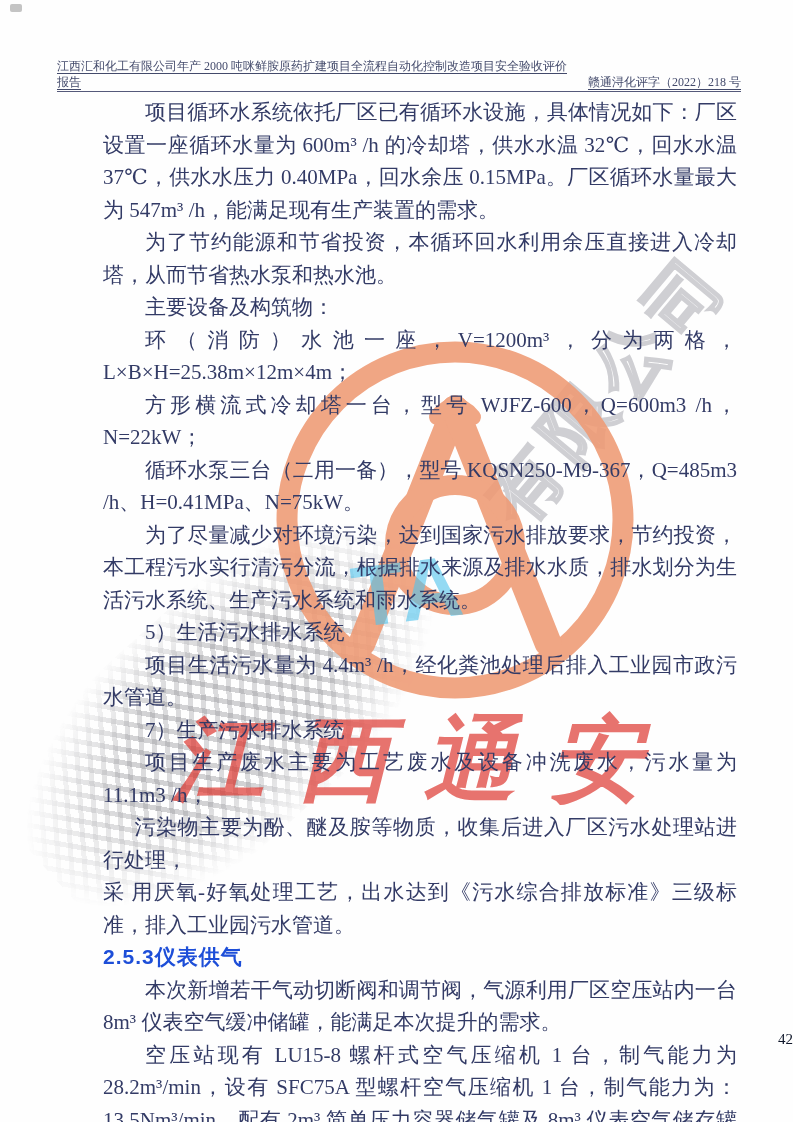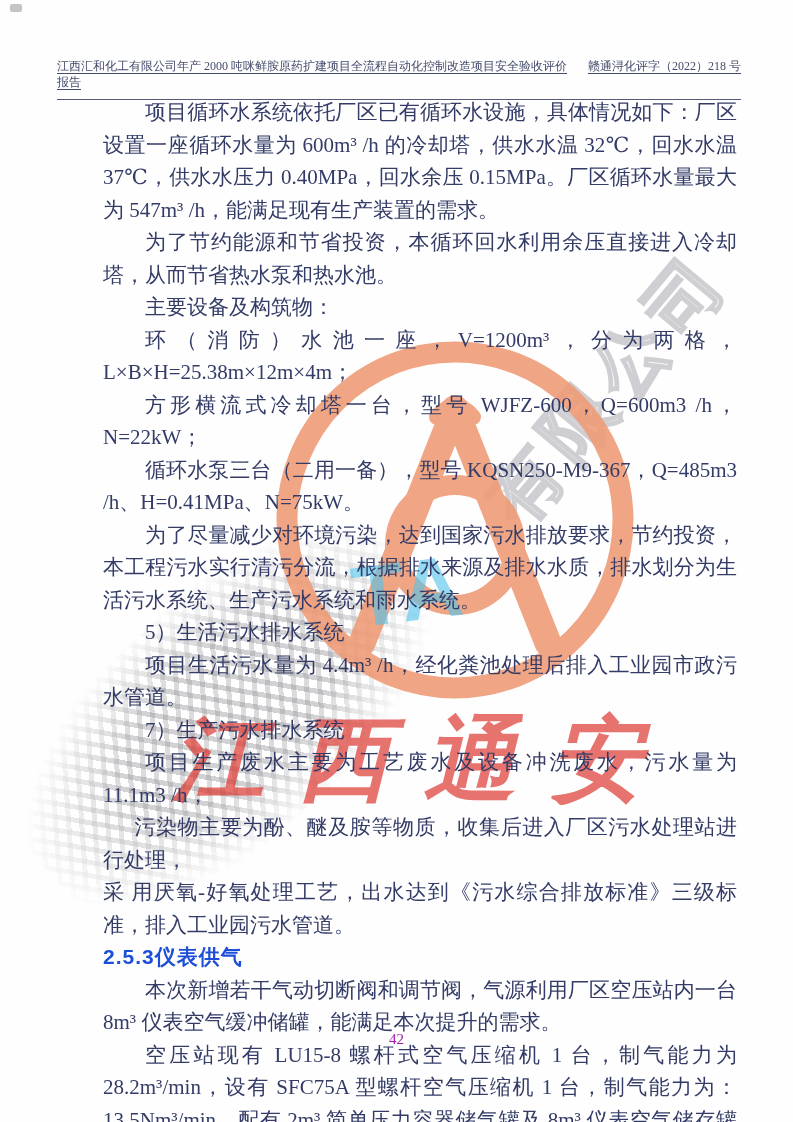--- a/index.html
+++ b/index.html
@@ -5,43 +5,43 @@
   html,body{margin:0;padding:0;}
   .page{
     position:relative;width:793px;height:1122px;margin:0 auto;
     background:#fefefe;overflow:hidden;
     font-family:"Liberation Serif","DejaVu Serif",serif;
     color:#333b66;
   }
   
   .header{
     position:absolute;left:57px;right:52px;top:58px;z-index:2;
-    display:flex;justify-content:space-between;gap:18px;
+    display:flex;justify-content:space-between;align-items:flex-end;gap:18px;
     font-size:12px;line-height:16px;color:#434a6b;
-    border-bottom:1.5px solid #55597a;padding-bottom:9px;
+    border-bottom:1.5px solid #55597a;padding-bottom:1px;
     text-decoration:underline;text-underline-offset:3px;text-decoration-thickness:0.5px;
   }
   .header .doc-no{white-space:nowrap;}
   
   .body-text{
     position:absolute;left:103px;width:634px;top:96px;z-index:2;
     font-size:21px;line-height:32.5px;text-align:justify;
   }
   .body-text p{margin:0;text-indent:2em;}
   .body-text p.indent-sm{text-indent:1.5em;}
   .body-text p.no-indent{text-indent:0;}
   .body-text h2{
     margin:0;font-size:21px;line-height:32.5px;text-indent:0;
     font-family:"Liberation Sans","DejaVu Sans",sans-serif;font-weight:700;
     letter-spacing:1px;color:#1d4ed8;
   }
   
   .footer{
     position:absolute;left:0;right:0;bottom:74px;z-index:2;
-    text-align:center;font-size:15px;color:#a21caf;
+    text-align:right;font-size:15px;color:#0f172a;
   }
   
   .wm{position:absolute;z-index:1;pointer-events:none;}
   .wm-stamp{left:266px;top:331px;width:378px;height:378px;opacity:.88;}
   .wm-hatch{
     left:-10px;top:595px;width:480px;height:240px;
     transform:rotate(-42deg);
     background:
       repeating-linear-gradient(52deg, rgba(72,72,80,.40) 0 5px, transparent 5px 13px),
       repeating-linear-gradient(-52deg, rgba(72,72,80,.32) 0 5px, transparent 5px 13px);

